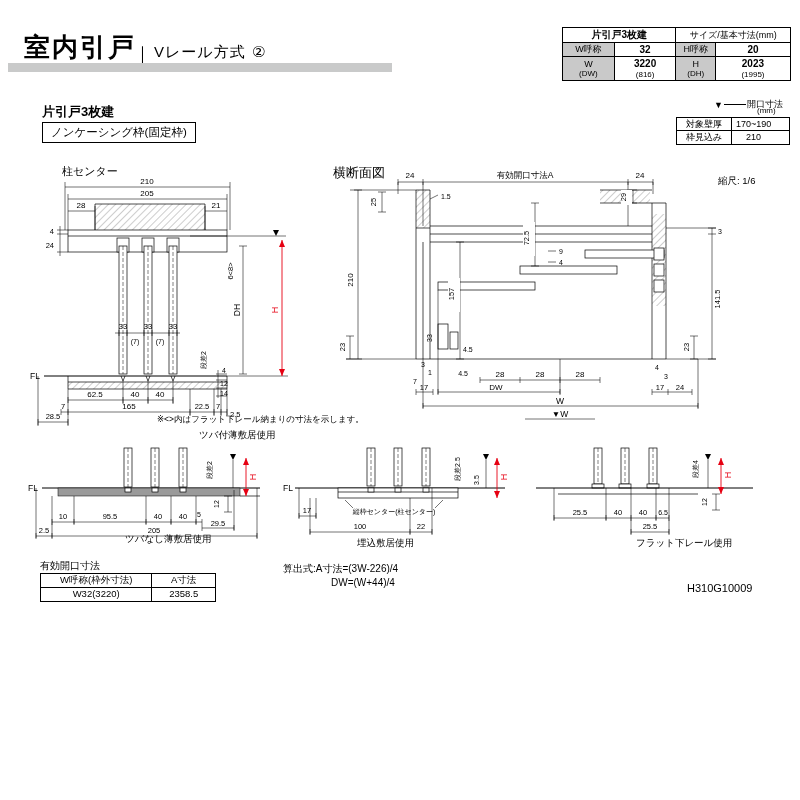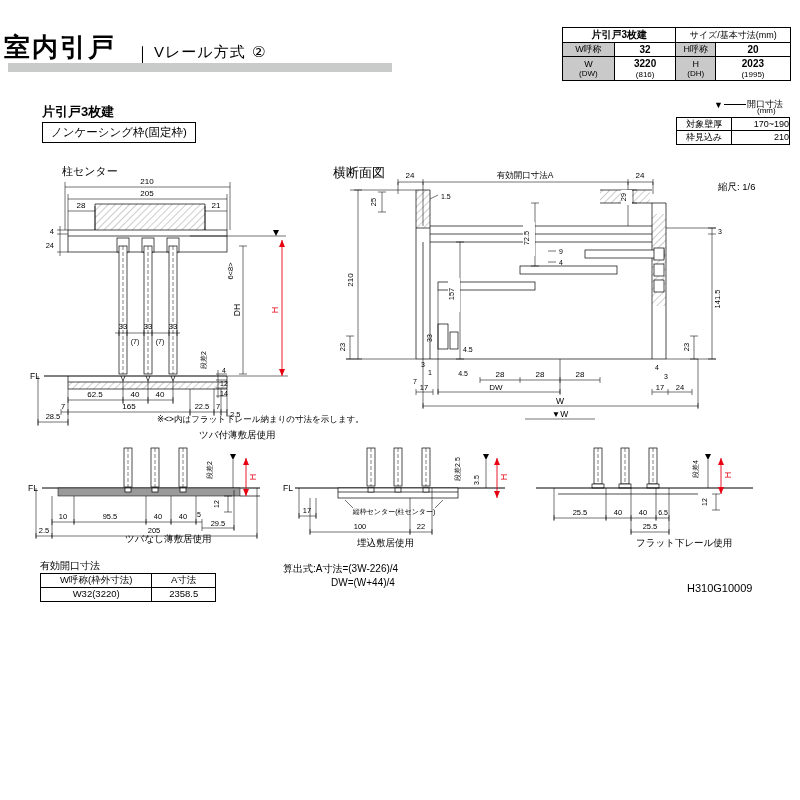--- a/index.html
+++ b/index.html
@@ -13,21 +13,21 @@
   .graybar{background:var(--bar);}
   table{border-collapse:collapse;}
   td{border:1px solid #000;text-align:center;vertical-align:middle;padding:1px 2px;line-height:1.15;}
   .spec-table{font-size:9px;}
   .spec-table .lbl{background:var(--cell);}
   .spec-table .b{font-weight:bold;font-size:10px;}
   .spec-table .sm{font-size:8px;text-align:center;}
   .sp-h1{font-weight:bold;font-size:10px;}
   .sp-h2{font-size:9px;}
   .wall-table{font-size:9px;}
-  .wall-table .v{text-align:right;padding-right:0;}
+  .wall-table .v{text-align:center;padding-right:16px;}
   .open-table{font-size:9.5px;}
   .frame-box{border:1px solid #000;font-size:11.5px;padding:2px 8px;display:inline-block;}
   .dim-note{display:flex;align-items:center;font-size:9px;}
   .dim-note .ln{display:inline-block;width:22px;border-top:1px solid #000;margin:0 1px;}
   svg.drw{position:absolute;overflow:visible;}
   svg text{font-family:"Liberation Sans","DejaVu Sans",sans-serif;fill:#000;}
   svg text.r{fill:var(--red);}
   .st{stroke:#000;stroke-width:.7;fill:none;}
   .dim{stroke:#000;stroke-width:.55;fill:none;}
   .dsh{stroke:#000;stroke-width:.5;stroke-dasharray:4 2;fill:none;}
@@ -43,21 +43,21 @@
 <body>
 
 <svg width="0" height="0" style="position:absolute">
   <defs>
     <pattern id="ht" patternUnits="userSpaceOnUse" width="5" height="5" patternTransform="rotate(45)">
       <line x1="0" y1="0" x2="0" y2="5" stroke="#555" stroke-width="0.6"></line>
     </pattern>
   </defs>
 </svg>
 
-<div class="abs page-title" style="left:4px;top:30px">室内引戸</div>
+<div class="abs page-title" style="left:24px;top:30px">室内引戸</div>
 <span class="abs title-sep" style="left:134px;top:42px">｜</span>
 <span class="abs method" style="left:154px;top:43px">Vレール方式</span>
 <span class="abs method" style="left:252px;top:43px">②</span>
 <div class="abs graybar" style="left:8px;top:63px;width:384px;height:9px"></div>
 
 <table class="abs spec-table" style="left:562px;top:27px;width:229px">
   <tbody>
       <tr>
     <td colspan="2" class="sp-h1" style="width:114px">片引戸3枚建</td>
     <td colspan="2" class="sp-h2" style="width:115px">サイズ/基本寸法(mm)</td>
@@ -107,21 +107,21 @@
   </tr>
   <tr>
     <td>枠見込み</td>
     <td class="v">210</td>
   </tr>
 </tbody>
   </table>
 
 <div class="abs" style="left:62px;top:164px;font-size:11px">柱センター</div>
 <div class="abs" style="left:333px;top:164px;font-size:13px">横断面図</div>
-<div class="abs" style="left:718px;top:181px;font-size:9.5px">縮尺: 1/6</div>
+<div class="abs" style="left:718px;top:175px;font-size:9.5px">縮尺: 1/6</div>
 
 <svg class="drw" style="left:30px;top:176px" width="280" height="270" viewBox="0 0 280 270">
   <g>
     <rect class="hat" x="65" y="28" width="110" height="26"></rect>
     <rect class="hat" x="38" y="206" width="159" height="7"></rect>
   </g>
   <g class="st">
     <path d="M65 28 V54 M175 28 V54 M65 28 H175"></path>
     <rect x="38" y="54" width="159" height="22" fill="#fff"></rect>
     <path d="M38 60 H197"></path>

